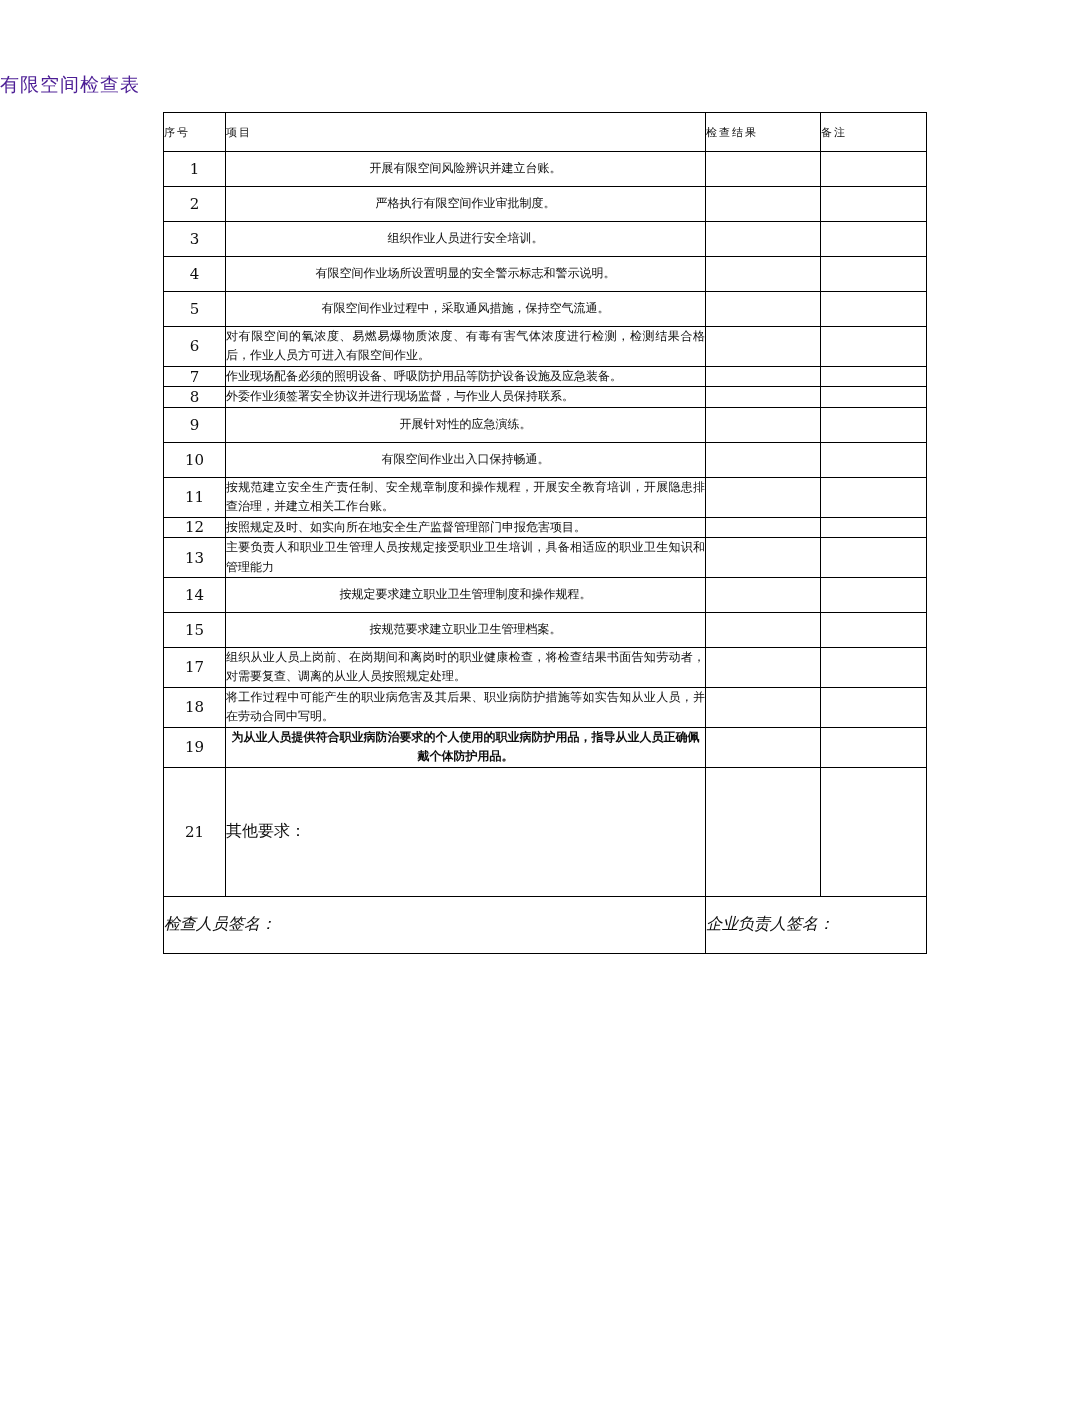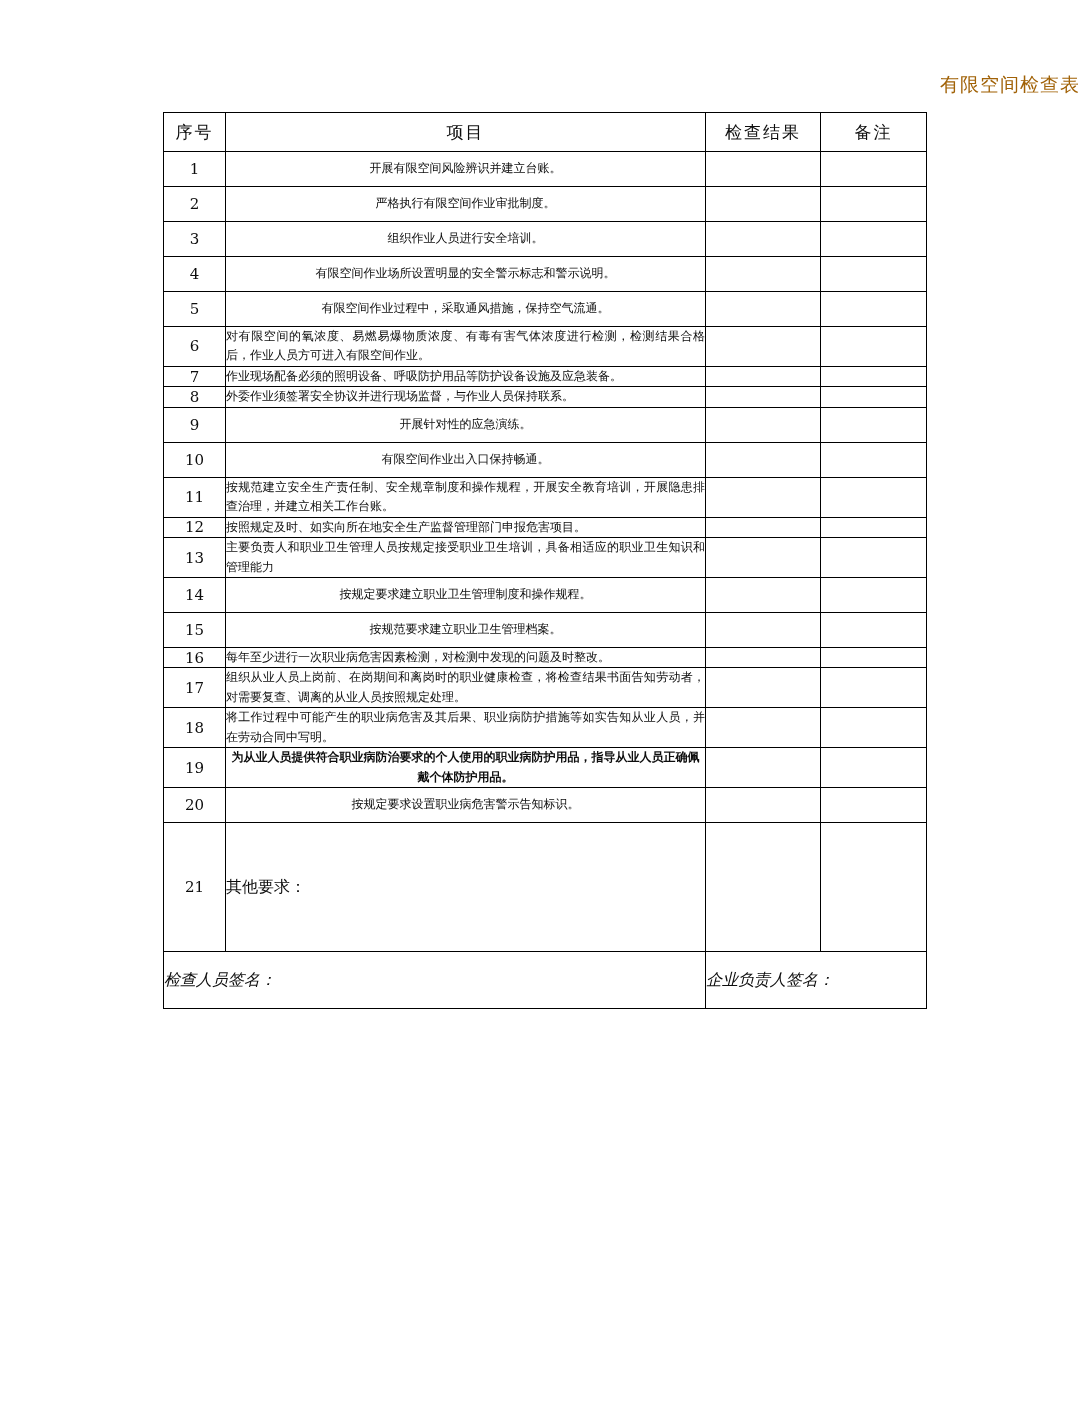--- a/index.html
+++ b/index.html
@@ -20,25 +20,25 @@
     left: 0;
     top: 0;
     width: 1080px;
     height: 1410px;
   }
   .doc-title {
     position: absolute;
     left: 0;
     top: 72px;
     width: 1080px;
-    text-align: right;
+    text-align: left;
     font-size: 19px;
     letter-spacing: 1px;
     font-family: "DejaVu Serif", "Liberation Serif", serif;
-    color: #a16207;
+    color: #4c1d95;
   }
   table.checklist {
     position: absolute;
     left: 163px;
     top: 112px;
     width: 763px;
     border-collapse: collapse;
     table-layout: fixed;
     font-family: "DejaVu Serif", "Liberation Serif", serif;
     color: #0d0d0d;
@@ -48,22 +48,22 @@
     padding: 0;
     vertical-align: middle;
     font-weight: normal;
   }
   col.c-no    { width: 62px; }
   col.c-item  { width: 480px; }
   col.c-res   { width: 115px; }
   col.c-note  { width: 106px; }
 
   .hd {
-    text-align: center;
-    font-size: 17px;
+    text-align: left;
+    font-size: 11px;
     height: 38px;
     letter-spacing: 2px;
   }
   .no-cell {
     text-align: center;
     font-size: 15px;
     font-family: "DejaVu Serif", "Liberation Serif", serif;
   }
   .item-cell {
     font-size: 12px;
@@ -205,46 +205,34 @@
           <td class="blank-cell"></td>
           <td class="blank-cell"></td>
         </tr>
         <tr class="r-short">
           <td class="no-cell">15</td>
           <td class="item-cell center">按规范要求建立职业卫生管理档案。</td>
           <td class="blank-cell"></td>
           <td class="blank-cell"></td>
         </tr>
         <tr>
-          <td class="no-cell">16</td>
-          <td class="item-cell just">每年至少进行一次职业病危害因素检测，对检测中发现的问题及时整改。</td>
-          <td class="blank-cell"></td>
-          <td class="blank-cell"></td>
-        </tr>
-        <tr>
           <td class="no-cell">17</td>
           <td class="item-cell just">组织从业人员上岗前、在岗期间和离岗时的职业健康检查，将检查结果书面告知劳动者，对需要复查、调离的从业人员按照规定处理。</td>
           <td class="blank-cell"></td>
           <td class="blank-cell"></td>
         </tr>
         <tr>
           <td class="no-cell">18</td>
           <td class="item-cell just">将工作过程中可能产生的职业病危害及其后果、职业病防护措施等如实告知从业人员，并在劳动合同中写明。</td>
           <td class="blank-cell"></td>
           <td class="blank-cell"></td>
         </tr>
         <tr>
           <td class="no-cell">19</td>
           <td class="item-cell just-center">为从业人员提供符合职业病防治要求的个人使用的职业病防护用品，指导从业人员正确佩戴个体防护用品。</td>
-          <td class="blank-cell"></td>
-          <td class="blank-cell"></td>
-        </tr>
-        <tr class="r-short">
-          <td class="no-cell">20</td>
-          <td class="item-cell center">按规定要求设置职业病危害警示告知标识。</td>
           <td class="blank-cell"></td>
           <td class="blank-cell"></td>
         </tr>
       </tbody>
     <tfoot>
       <tr>
         <td class="no-cell">21</td>
         <td class="other-req">其他要求：</td>
         <td class="blank-cell"></td>
         <td class="blank-cell"></td>

